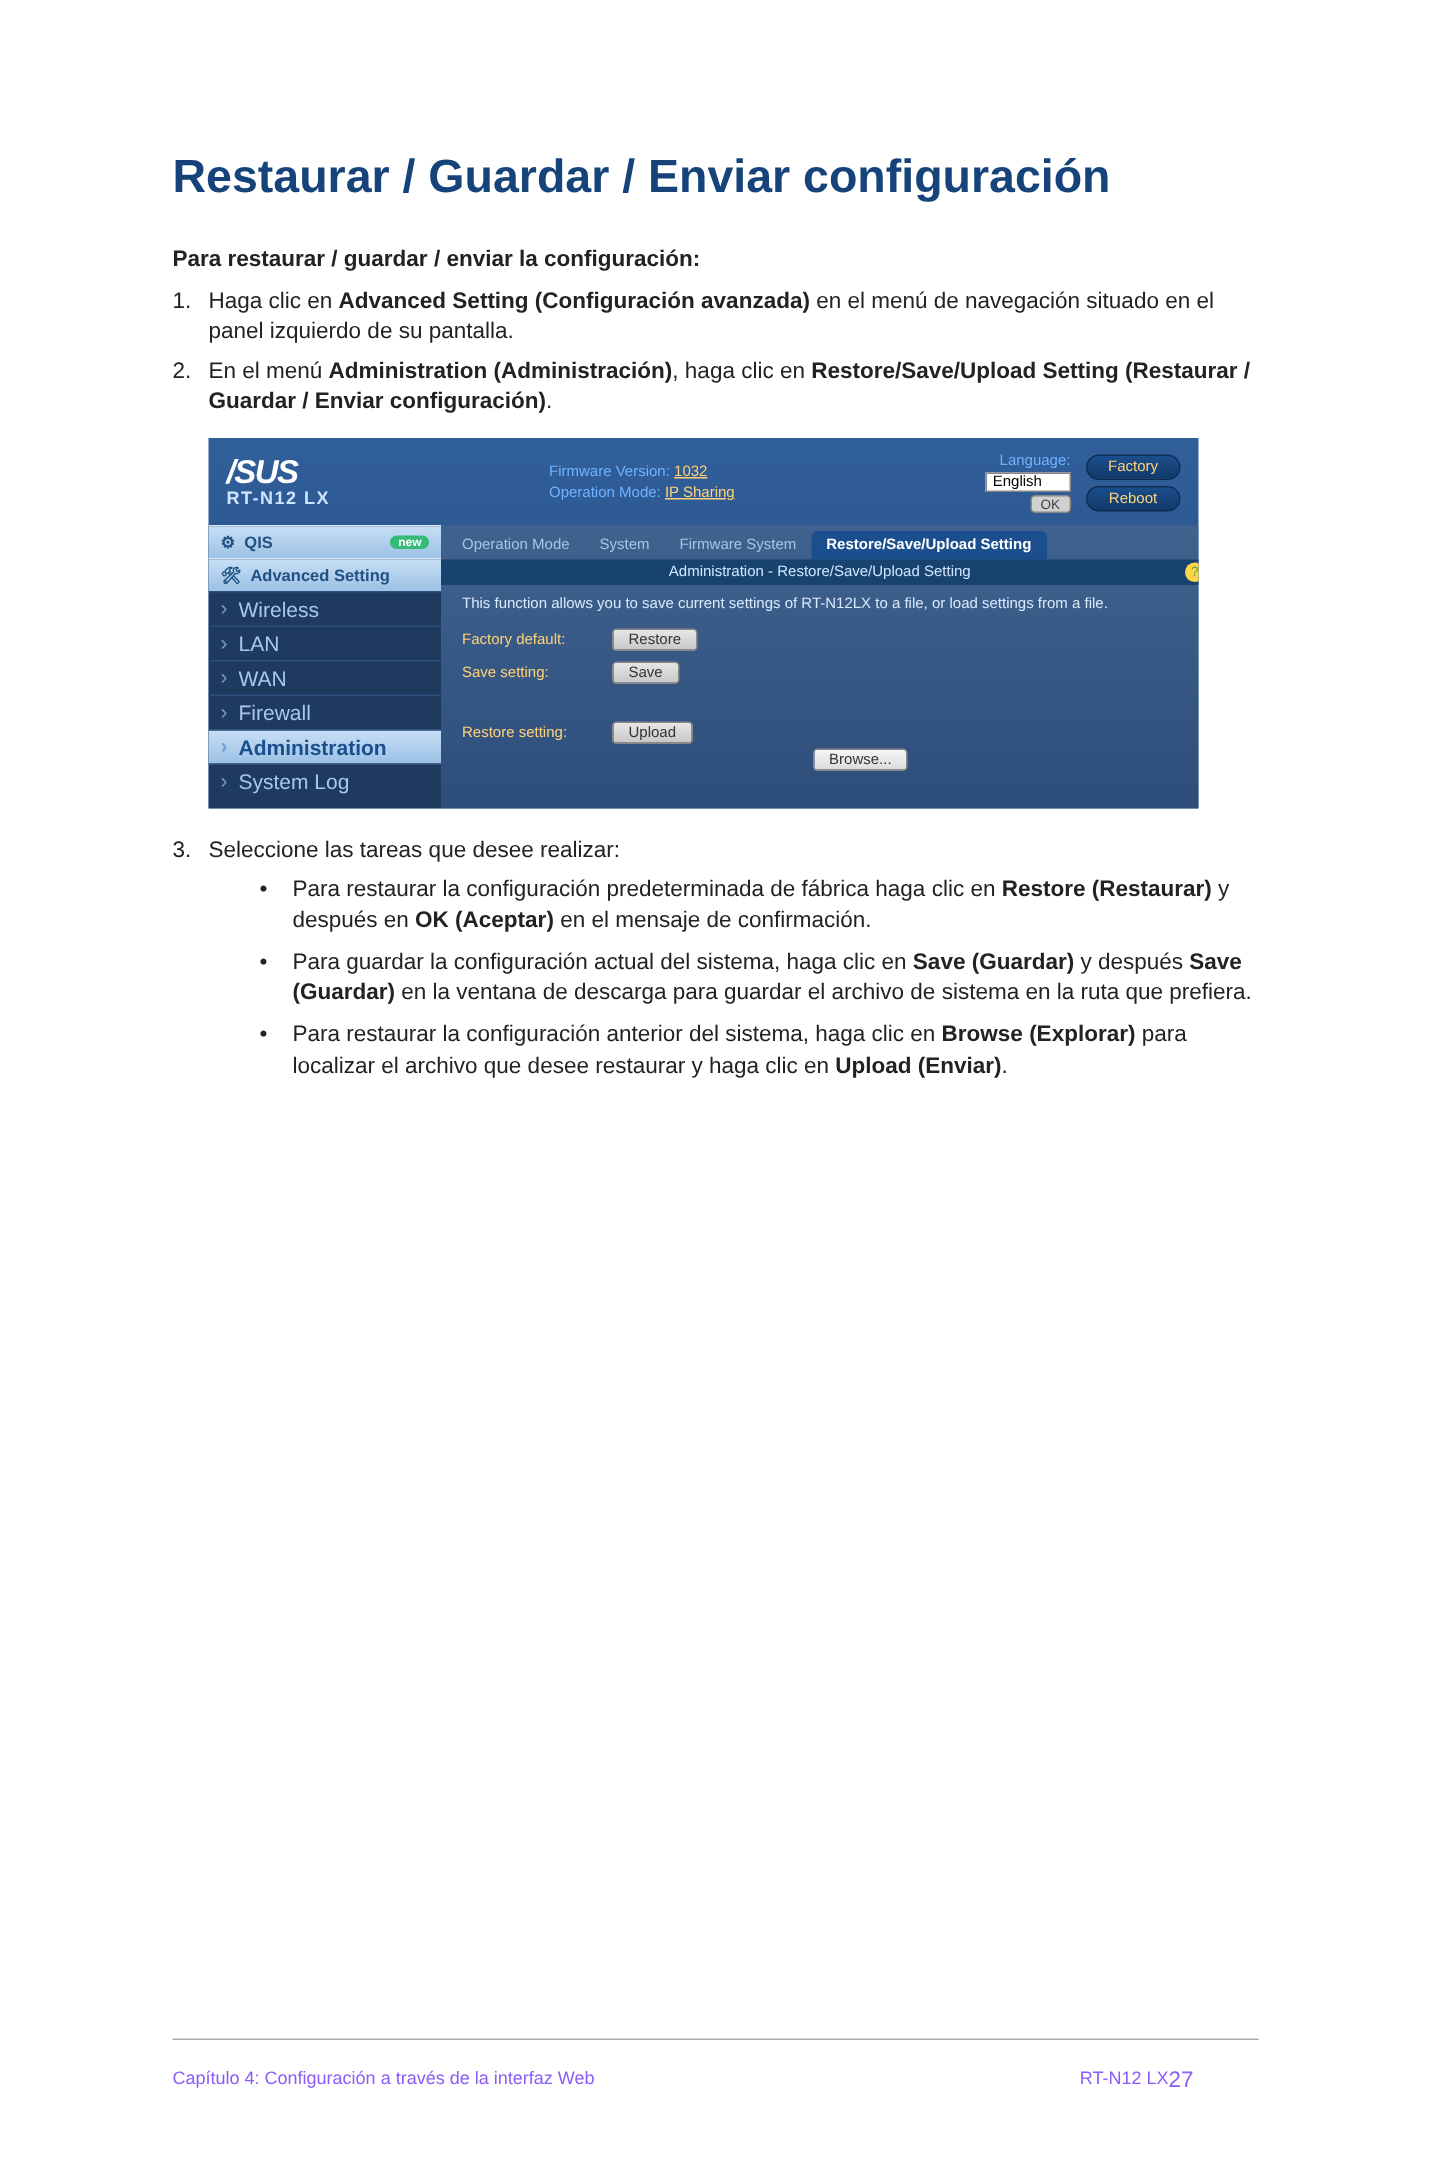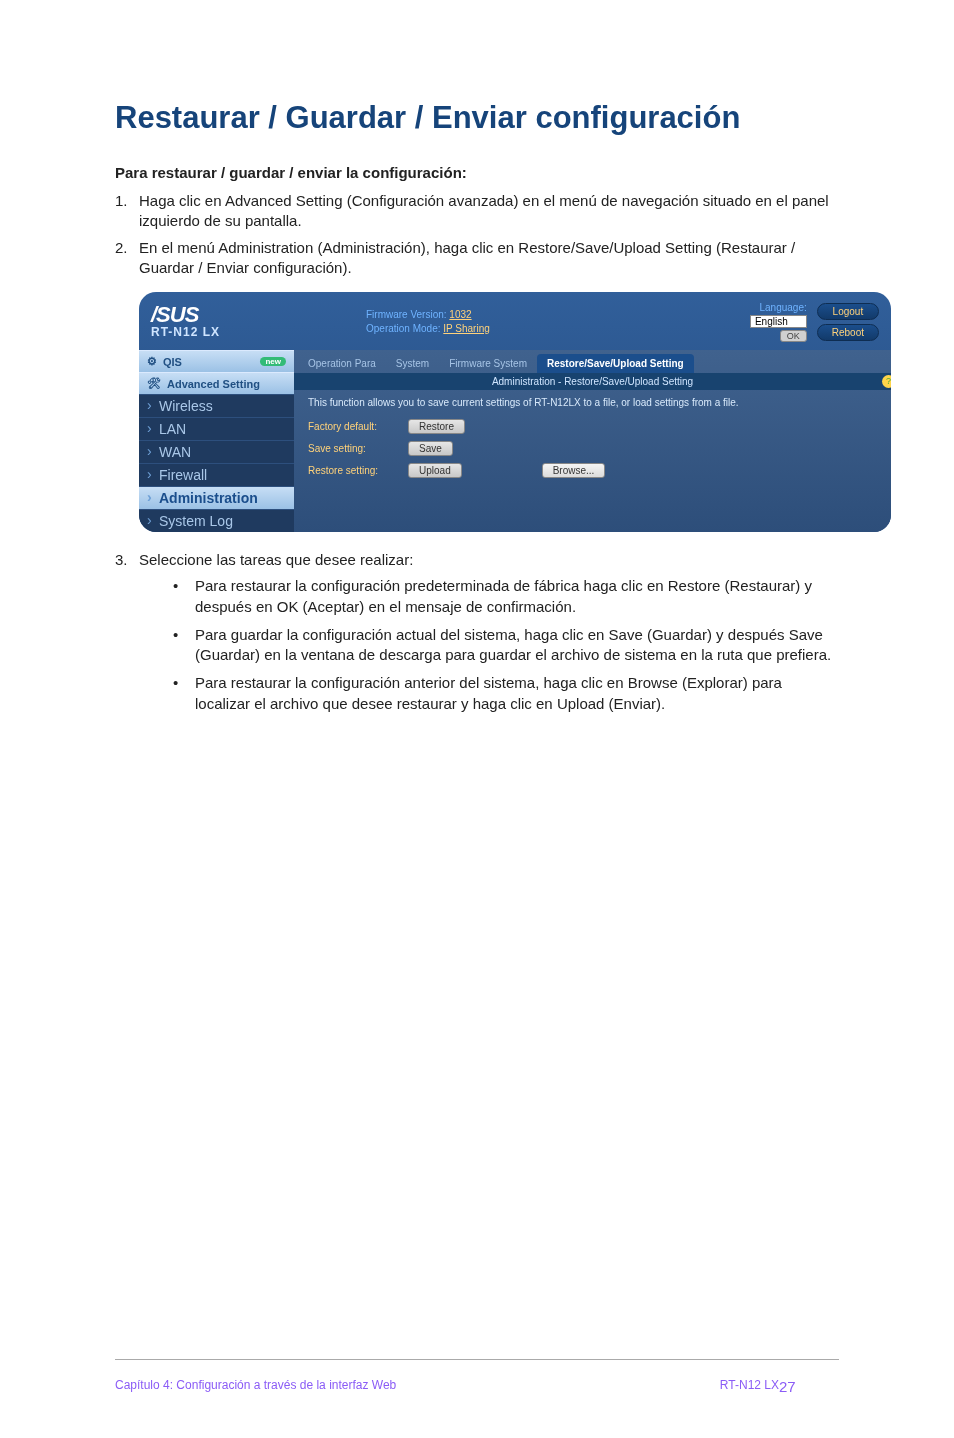--- a/index.html
+++ b/index.html
@@ -47,27 +47,27 @@
     padding-left: 28px;
     margin-bottom: 8px;
     line-height: 1.35;
   }
   ul.bullets > li::before {
     content: "•";
     position: absolute;
     left: 6px;
     top: 0;
   }
-  .b { font-weight: normal; }
+  .b { font-weight: bold; }
 
   
   .shot {
-    width: 752px;
+    width: 660px;
     margin: 14px 0 18px 24px;
-    border-radius: 17px;
+    border-radius: 0;
     overflow: hidden;
     font-size: 10px;
     color: #dfefff;
     background: linear-gradient(#315f9a, #224a7e);
   }
   .shot-top {
     display: flex;
     align-items: center;
     padding: 10px 12px 8px 12px;
   }
@@ -217,21 +217,21 @@
     font-size: 10px;
   }
   .btn {
     background: linear-gradient(#e6e6e6, #c8c8c8);
     border: 1px solid #888;
     border-radius: 3px;
     color: #333;
     font-size: 10px;
     padding: 1px 10px;
   }
-  .btn.browse { background: linear-gradient(#f5f5f5, #dcdcdc); }
+  .btn.browse { background: linear-gradient(#f5f5f5, #dcdcdc); margin-top: 36px; }
 
   .footer {
     position: absolute;
     bottom: 43px;
     left: 115px;
     right: 115px;
     border-top: 1px solid #aaa;
     padding-top: 18px;
     font-size: 12px;
     color: #8b5cf6;
@@ -272,21 +272,21 @@
     <div class="topinfo">
       <div><span class="lbl">Firmware Version:</span> <span class="val">1032</span></div>
       <div><span class="lbl">Operation Mode:</span> <span class="val">IP Sharing</span></div>
     </div>
     <div class="langbox">
       <span class="lang-label">Language:</span>
       <span class="lang-select">English</span>
       <span class="ok-btn">OK</span>
     </div>
     <div class="actbtns">
-      <span class="pill">Logout</span>
+      <span class="pill">Factory</span>
       <span class="pill">Reboot</span>
     </div>
   </div>
 
   <div class="shot-body">
     <div class="side">
       <div class="side-head">
         <span>⚙</span>
         <span>QIS</span>
         <span class="badge">new</span>
@@ -298,21 +298,21 @@
       <div class="side-item">Wireless</div>
       <div class="side-item">LAN</div>
       <div class="side-item">WAN</div>
       <div class="side-item">Firewall</div>
       <div class="side-item active">Administration</div>
       <div class="side-item">System Log</div>
     </div>
 
     <div class="main">
       <div class="tabs">
-        <div class="tab">Operation Para</div>
+        <div class="tab">Operation Mode</div>
         <div class="tab">System</div>
         <div class="tab">Firmware System</div>
         <div class="tab active">Restore/Save/Upload Setting</div>
       </div>
       <div class="panel-title">
         <span>Administration - Restore/Save/Upload Setting</span>
         <span class="help-ico">?</span>
       </div>
       <div class="desc">This function allows you to save current settings of  RT-N12LX to a file, or load settings from a file.</div>
       <div class="row">

